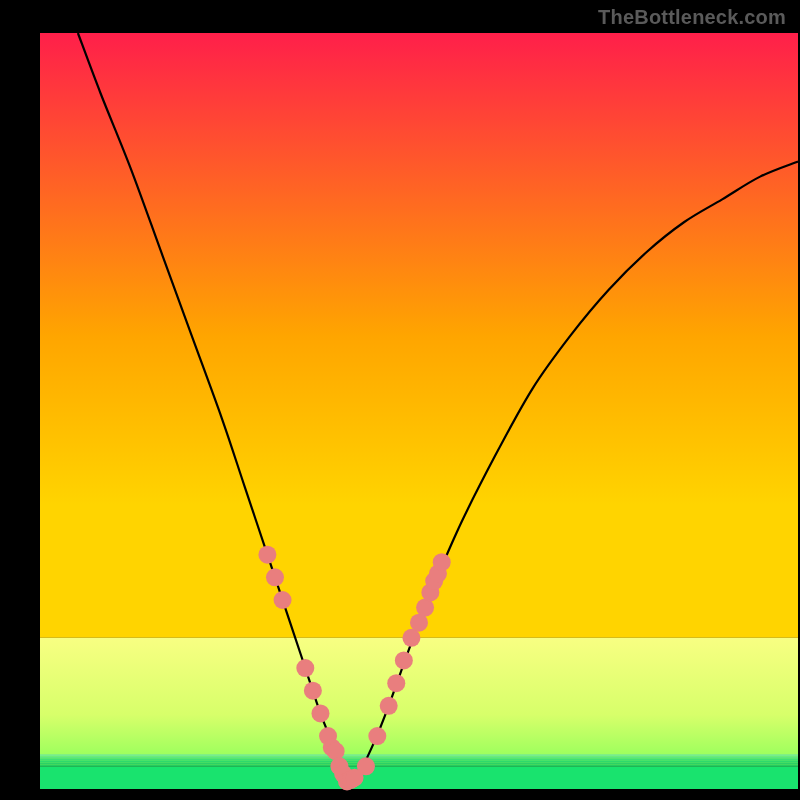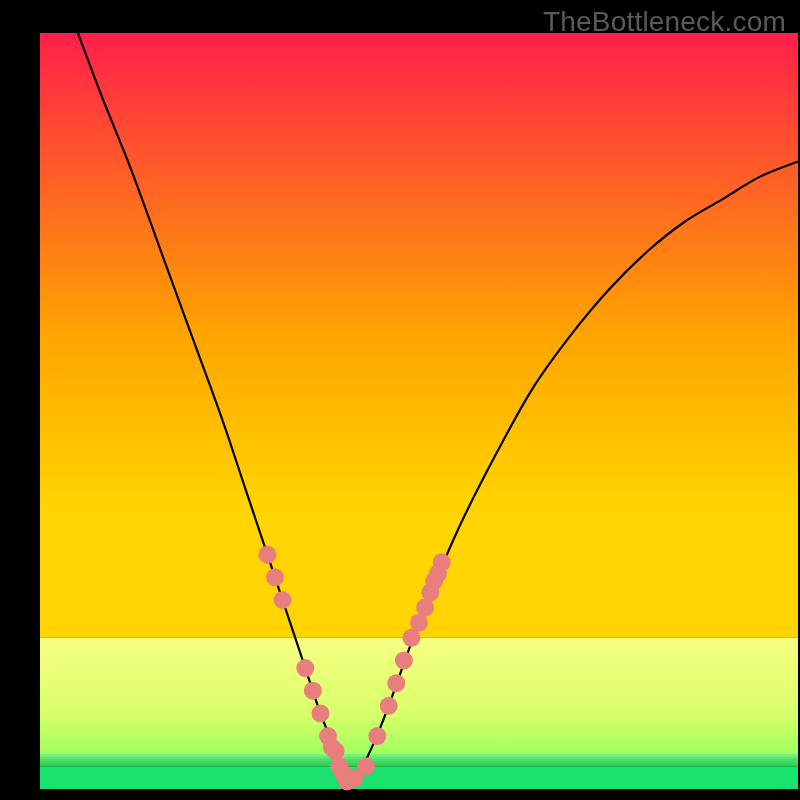--- a/index.html
+++ b/index.html
@@ -14,22 +14,22 @@
   .wrap {
     position: relative;
     width: 800px;
     height: 800px;
   }
   .watermark {
     position: absolute;
     top: 6px;
     right: 14px;
     color: #5a5a5a;
-    font-size: 28px;
-    font-weight: 400;
+    font-size: 20px;
+    font-weight: 700;
     letter-spacing: 0.2px;
     z-index: 10;
   }
   svg {
     display: block;
   }
 </style>
 </head>
 <body>
 

